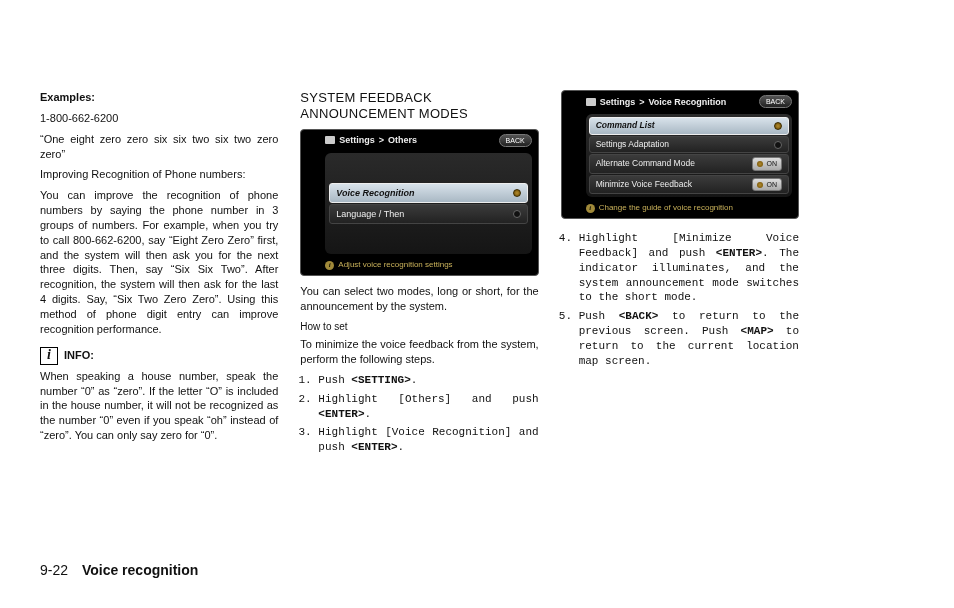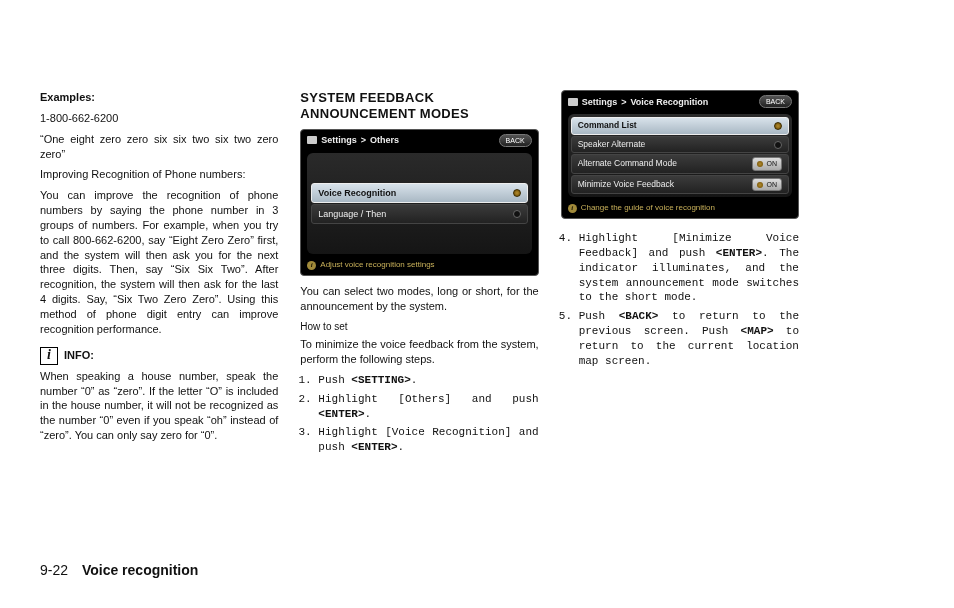--- a/index.html
+++ b/index.html
@@ -3,36 +3,36 @@
 <meta charset="utf-8">
 <style>
   * { box-sizing: border-box; margin: 0; padding: 0; }
   html, body { width: 954px; height: 608px; background: #fff; font-family: Arial, Helvetica, sans-serif; color: #111; }
   .page { width: 839px; height: 608px; padding: 90px 40px 30px 40px; position: relative; }
   .cols { display: flex; gap: 22px; }
   .col { flex: 1; font-size: 11px; line-height: 1.35; }
   .col p { margin-bottom: 6px; }
   .just { text-align: justify; }
   .b { font-weight: bold; }
-  .h2 { font-size: 13px; font-weight: bold; letter-spacing: 0.3px; margin-bottom: 6px; line-height: 1.25; }
+  .h2 { font-size: 13px; font-weight: normal; letter-spacing: 0.3px; margin-bottom: 6px; line-height: 1.25; }
   .h3 { font-size: 10px; margin: 6px 0 4px 0; }
   ol { padding-left: 18px; margin-top: 4px; font-family: Liberation Mono, monospace; }
   ol li { margin-bottom: 4px; text-align: justify; }
   .info-row { display: flex; align-items: center; gap: 6px; margin: 10px 0 4px 0; }
   .info-icon { width: 18px; height: 18px; border: 1.5px solid #000; display: flex; align-items: center; justify-content: center; font-family: Georgia, serif; font-weight: bold; font-style: italic; font-size: 14px; }
   .footer { position: absolute; bottom: 30px; left: 40px; font-size: 14px; }
   .footer .pn { margin-right: 10px; }
-  .screenshot { border: 1px solid #555; border-radius: 4px; background: #000; padding: 4px 6px 4px 6px; margin-bottom: 6px; color: #e8e8e8; font-size: 9px; font-family: Arial, sans-serif; }
+  .screenshot { border: 1px solid #555; border-radius: 4px; background: #000; padding: 4px 6px 4px 24px; margin-bottom: 6px; color: #e8e8e8; font-size: 9px; font-family: Arial, sans-serif; }
   .ss-header { display: flex; align-items: center; justify-content: space-between; margin-bottom: 6px; }
   .ss-title { display: flex; align-items: center; gap: 4px; font-weight: bold; font-size: 9px; color: #eee; }
   .ss-back { background: linear-gradient(#555,#222); color: #fff; font-size: 7px; border-radius: 8px; padding: 1px 6px; border: 1px solid #777; }
   .ss-book { width: 10px; height: 8px; background: #ccc; border-radius: 1px; display: inline-block; }
   .ss-panel { background: linear-gradient(#2a2a2a,#151515); border-radius: 6px; padding: 3px 4px; }
   .ss-row { display: flex; align-items: center; justify-content: space-between; padding: 3px 6px; border-radius: 3px; margin: 1px 0; }
-  .ss-row.sel { background: linear-gradient(#d8e2ea,#a9b8c4); color: #111; font-weight: bold; border: 1px solid #eee; }
+  .ss-row.sel { background: linear-gradient(#d8e2ea,#a9b8c4); color: #111; font-weight: bold; border: 1px solid #eee; font-style: italic; }
   .ss-row.norm { background: linear-gradient(#3b3b3b,#222); border: 1px solid #444; color: #eee; }
   .ss-dot { width: 8px; height: 8px; border-radius: 50%; background: #111; border: 1px solid #666; display: inline-block; }
   .ss-row.sel .ss-dot { background: radial-gradient(#b28b2f,#6b4a00); border-color: #3a2a00; }
   .ss-footer { margin-top: 6px; display: flex; align-items: center; gap: 4px; color: #c9b15a; font-size: 8px; }
   .ss-i { width: 9px; height: 9px; border-radius: 50%; background: #a18a3a; color: #1a1500; display: inline-flex; align-items: center; justify-content: center; font-weight: bold; font-style: italic; font-size: 7px; font-family: Georgia, serif; }
   .ss-on { background: linear-gradient(#ddd,#aaa); color: #111; font-size: 7px; border-radius: 3px; padding: 1px 4px; display: inline-flex; align-items: center; gap: 3px; border: 1px solid #777; }
   .ss-on-dot { width: 6px; height: 6px; border-radius: 50%; background: radial-gradient(#b28b2f,#6b4a00); display: inline-block; }
   .ss-spacer { height: 26px; }
   .ss2 .ss-panel { padding: 2px 3px; }
   .ss2 .ss-row { padding: 2px 6px; font-size: 8.5px; }
@@ -115,21 +115,21 @@
             <span>Voice Recognition</span>
           </div>
           <span class="ss-back"><span>BACK</span></span>
         </div>
         <div class="ss-panel">
           <div class="ss-row sel">
             <span>Command List</span>
             <span class="ss-dot"></span>
           </div>
           <div class="ss-row norm">
-            <span>Speaker Alternate</span>
+            <span>Settings Adaptation</span>
             <span class="ss-dot"></span>
           </div>
           <div class="ss-row norm">
             <span>Alternate Command Mode</span>
             <span class="ss-on">
                 <span class="ss-on-dot"></span>
                 <span>ON</span>
               </span>
           </div>
           <div class="ss-row norm">

